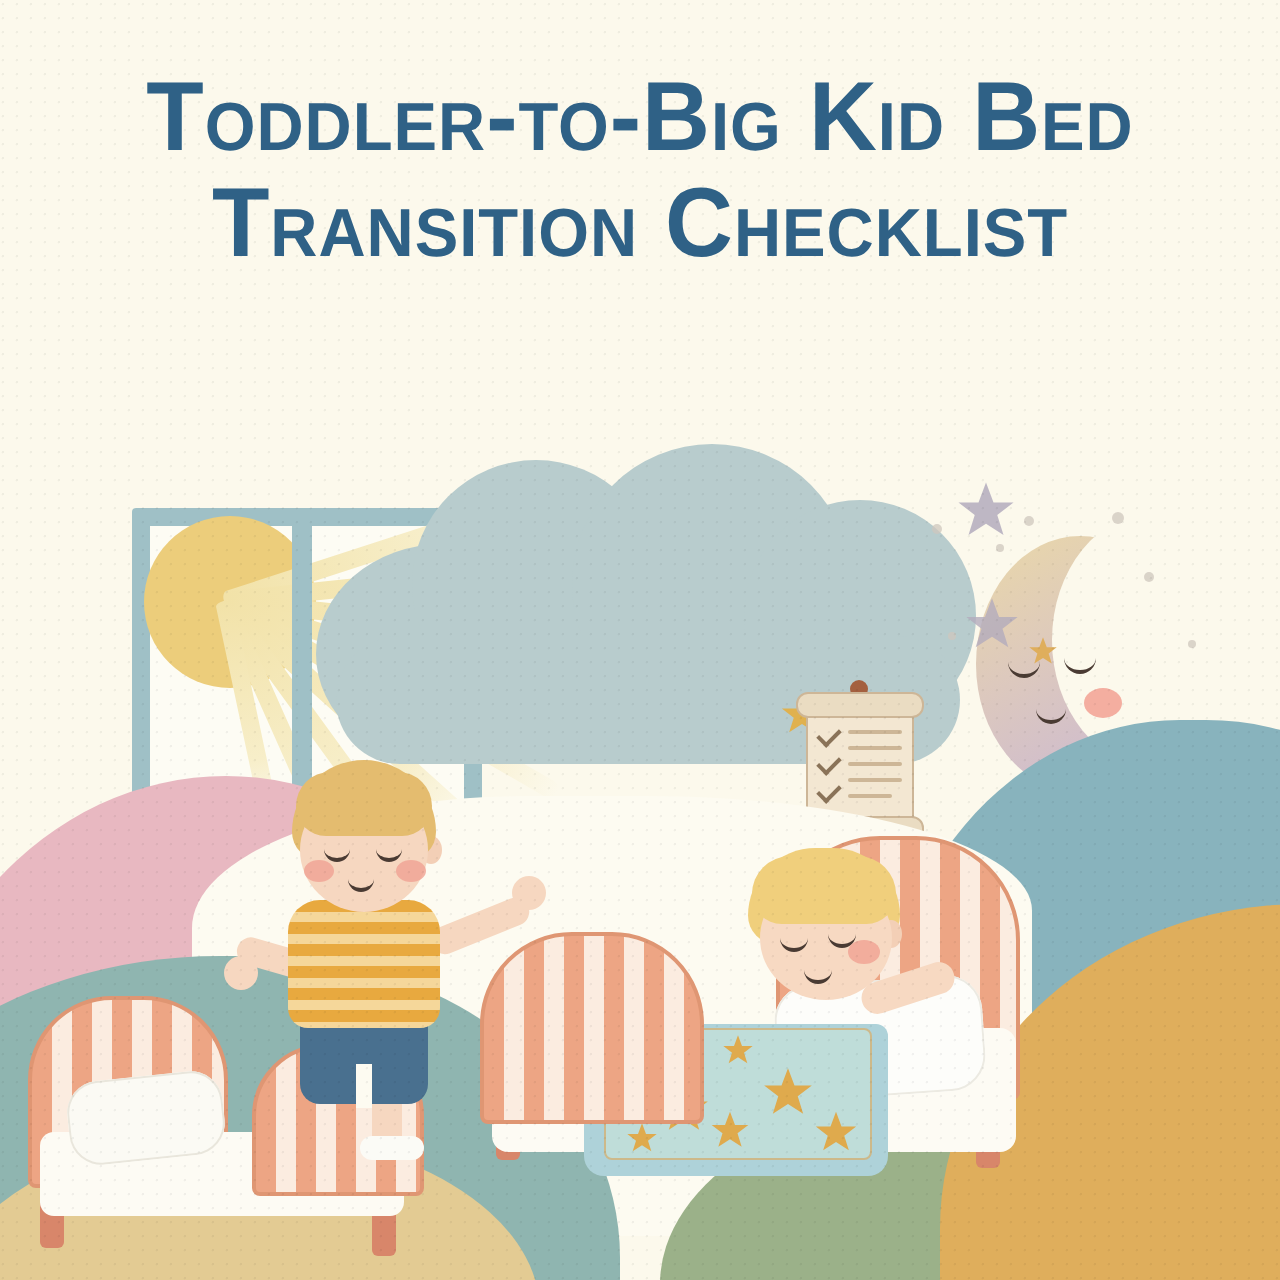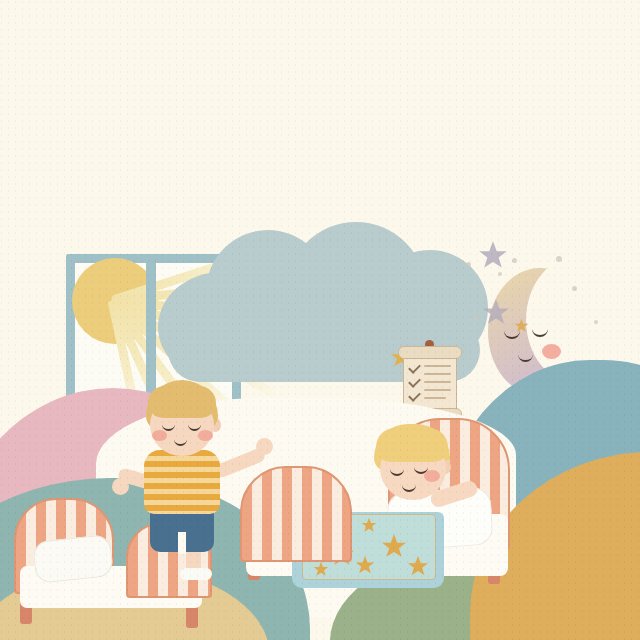--- a/index.html
+++ b/index.html
@@ -396,15 +396,19 @@
     <div id="ks-hair"></div>
     <div id="ks-head"></div>
     <div id="ks-hairtop"></div>
     <div class="ks-eye" style="left:34px;top:42px;"></div>
     <div class="ks-eye" style="left:60px;top:42px;"></div>
     <div id="ks-mouth"></div>
     <div class="ks-blush" style="left:24px;top:50px;"></div>
     <div class="ks-blush" style="left:70px;top:50px;"></div>
   </div>
 
+  <div id="title-block">
+    <span class="title-line" id="title-line-1">Toddler-to-Big Kid Bed</span>
+    <span class="title-line" id="title-line-2">Transition Checklist</span>
+  </div>
 
   <div class="noise"></div>
 </div>
 
 </body></html>

